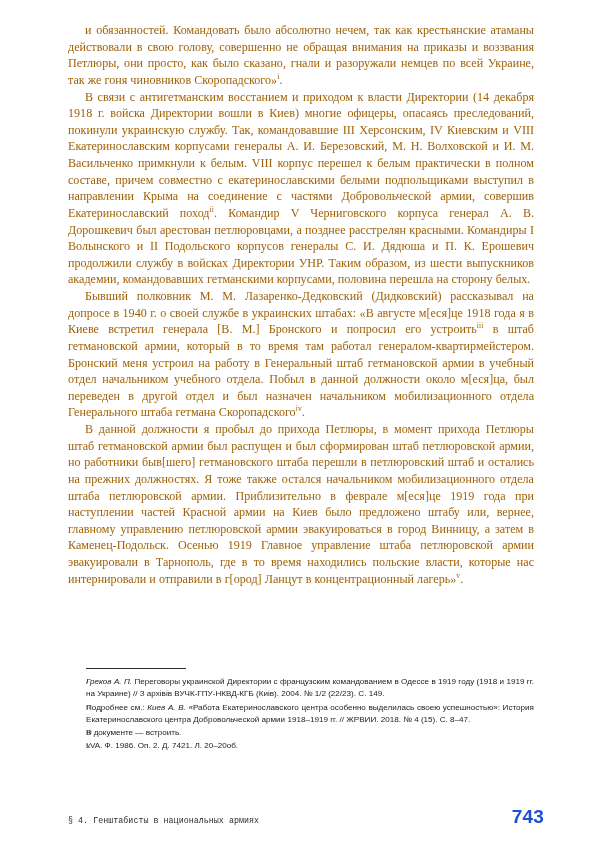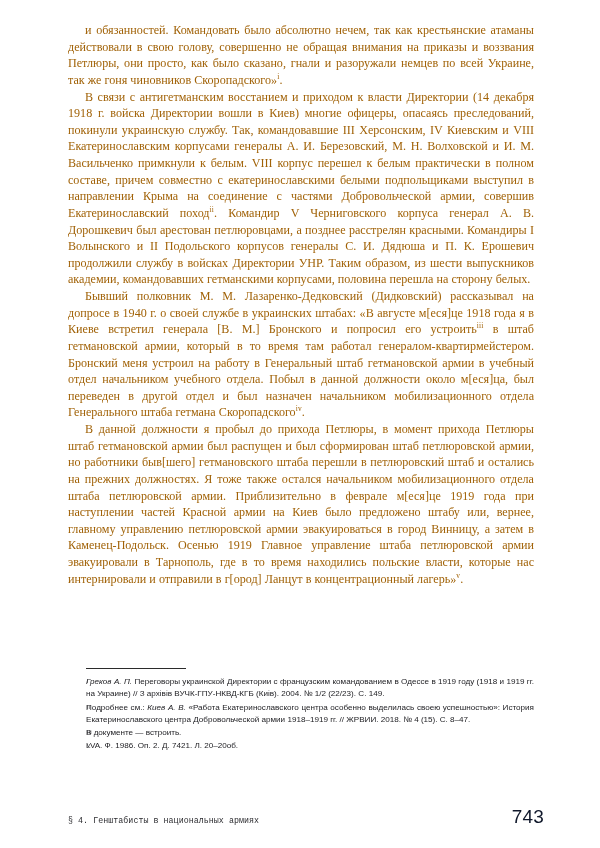--- a/index.html
+++ b/index.html
@@ -94,22 +94,22 @@
   .footer-running {
     font-family: Liberation Mono, monospace;
     font-size: 8.3px;
     color: #2c2c30;
     letter-spacing: 0.05px;
     padding-bottom: 3px;
   }
   .footer-pageno {
     font-family: "Liberation Sans", "DejaVu Sans", sans-serif;
     font-size: 19px;
-    font-weight: normal;
-    color: #0f172a;
+    font-weight: bold;
+    color: #1d4ed8;
     letter-spacing: 0.2px;
   }
 </style>
 </head>
 <body>
 
 <div class="page">
 
   <div class="body-col">
 

